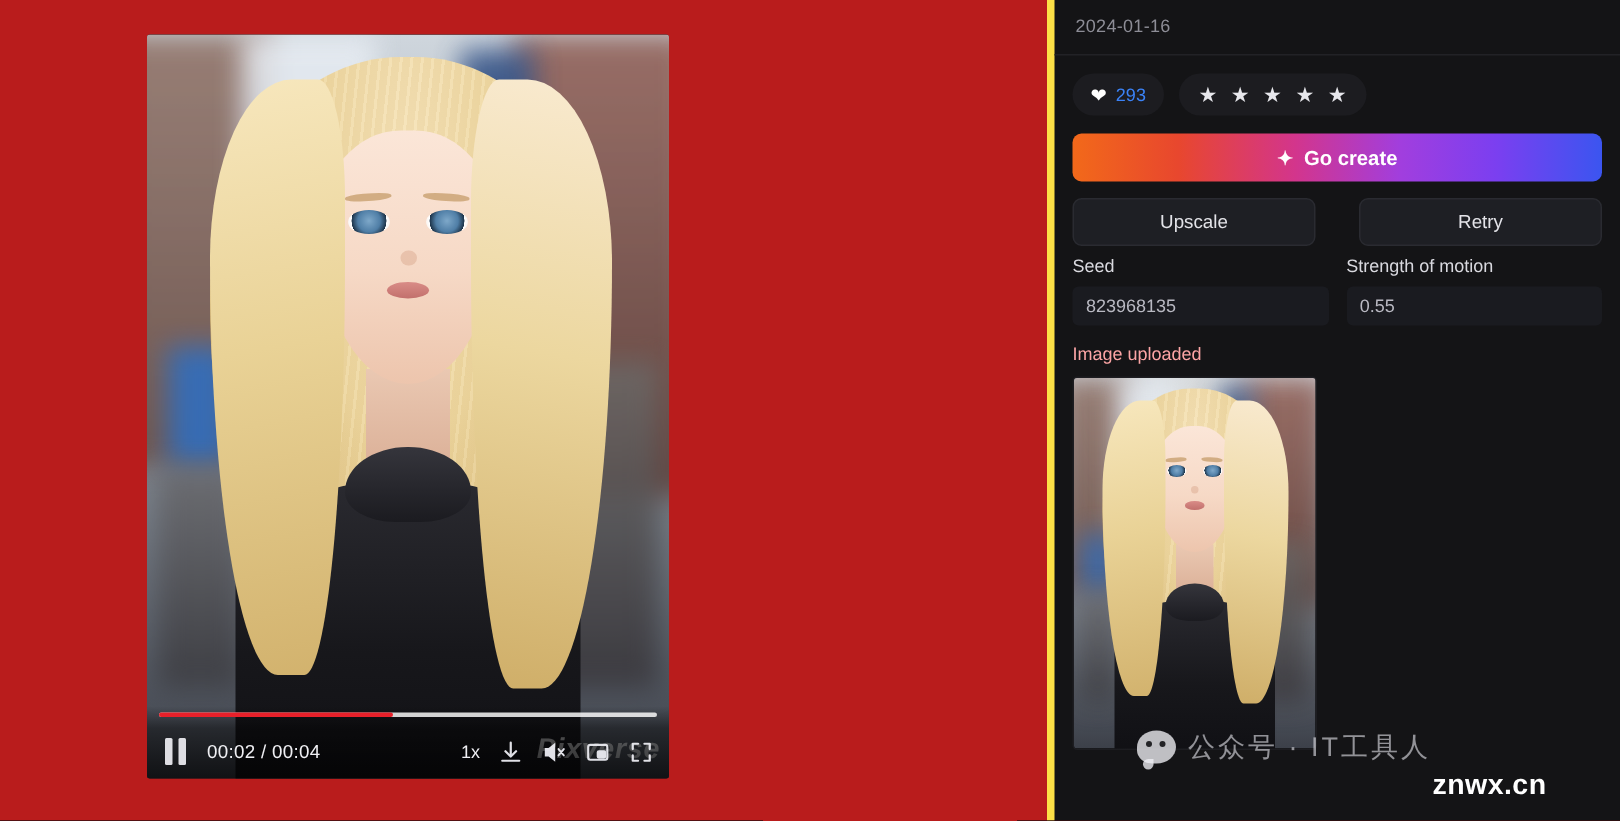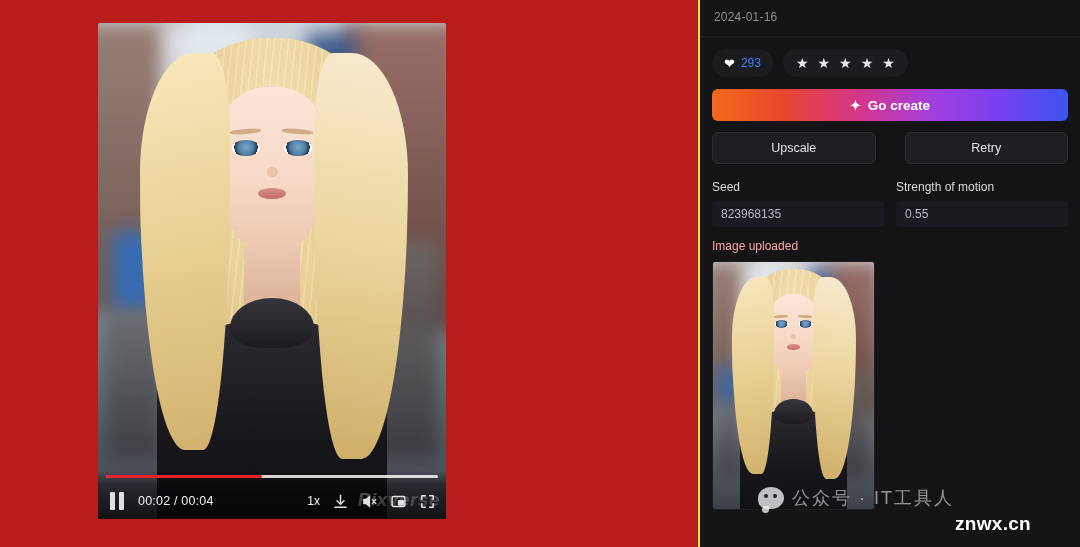--- a/index.html
+++ b/index.html
@@ -125,21 +125,21 @@
   .vid-wm {
     position:absolute; right:6px; bottom:8px;
     font-size:19px; font-weight:700; color:rgba(255,255,255,.55);
     font-style:italic; letter-spacing:.5px; pointer-events:none;
   }
 
   
   .panel {
     position:relative; width:382px; height:547px;
     background:#141416;
-    border-left:2px solid #fde047;
+    border-left:5px solid #fde047;
   }
   .p-date {
     padding:10px 14px 12px 14px; font-size:12px; color:#8d8d96; letter-spacing:.2px;
   }
   .p-sep { height:1px; background:#222226; margin:0; }
 
   .p-body { padding:12px 12px 0 12px; }
   .chip-row { display:flex; gap:10px; align-items:center; margin-bottom:12px; }
   .chip {
     background:#1c1c20; border-radius:16px; height:28px; display:flex; align-items:center;
@@ -151,21 +151,21 @@
   .stars span { color:#e7e7ec; font-size:14px; line-height:1; }
 
   .go-create {
     height:32px; border-radius:6px; width:100%;
     background: linear-gradient(90deg,#f2691a 0%, #e8472e 20%, #d3358c 42%, #a13ede 62%, #7b3ff0 80%, #3b55f0 100%);
     display:flex; align-items:center; justify-content:center; gap:7px;
     color:#fff; font-size:13.5px; font-weight:700; cursor:pointer; margin-bottom:11px;
   }
   .go-create .sparkle { font-size:13px; }
 
-  .two-btn { display:flex; gap:29px; margin-bottom:16px;align-items:flex-end; }
+  .two-btn { display:flex; gap:29px; margin-bottom:6px;align-items:flex-end; }
   .sec-btn {
     flex:1; height:32px; border-radius:6px; background:#1e1f24; border:1px solid #2a2b31;
     color:#e3e3e8; font-size:12.5px; display:flex; align-items:center; justify-content:center; cursor:pointer;
   }
 
   .res-divider { display:flex; align-items:center; gap:10px; margin:2px 0 12px 0; }
   .res-divider .ln { flex:1; height:1px; background:#232327; }
   .res-divider .lb { font-size:10.5px; color:#4c4c55; letter-spacing:.3px; }
 
   .fields { display:flex; gap:12px; margin-bottom:12px; }

